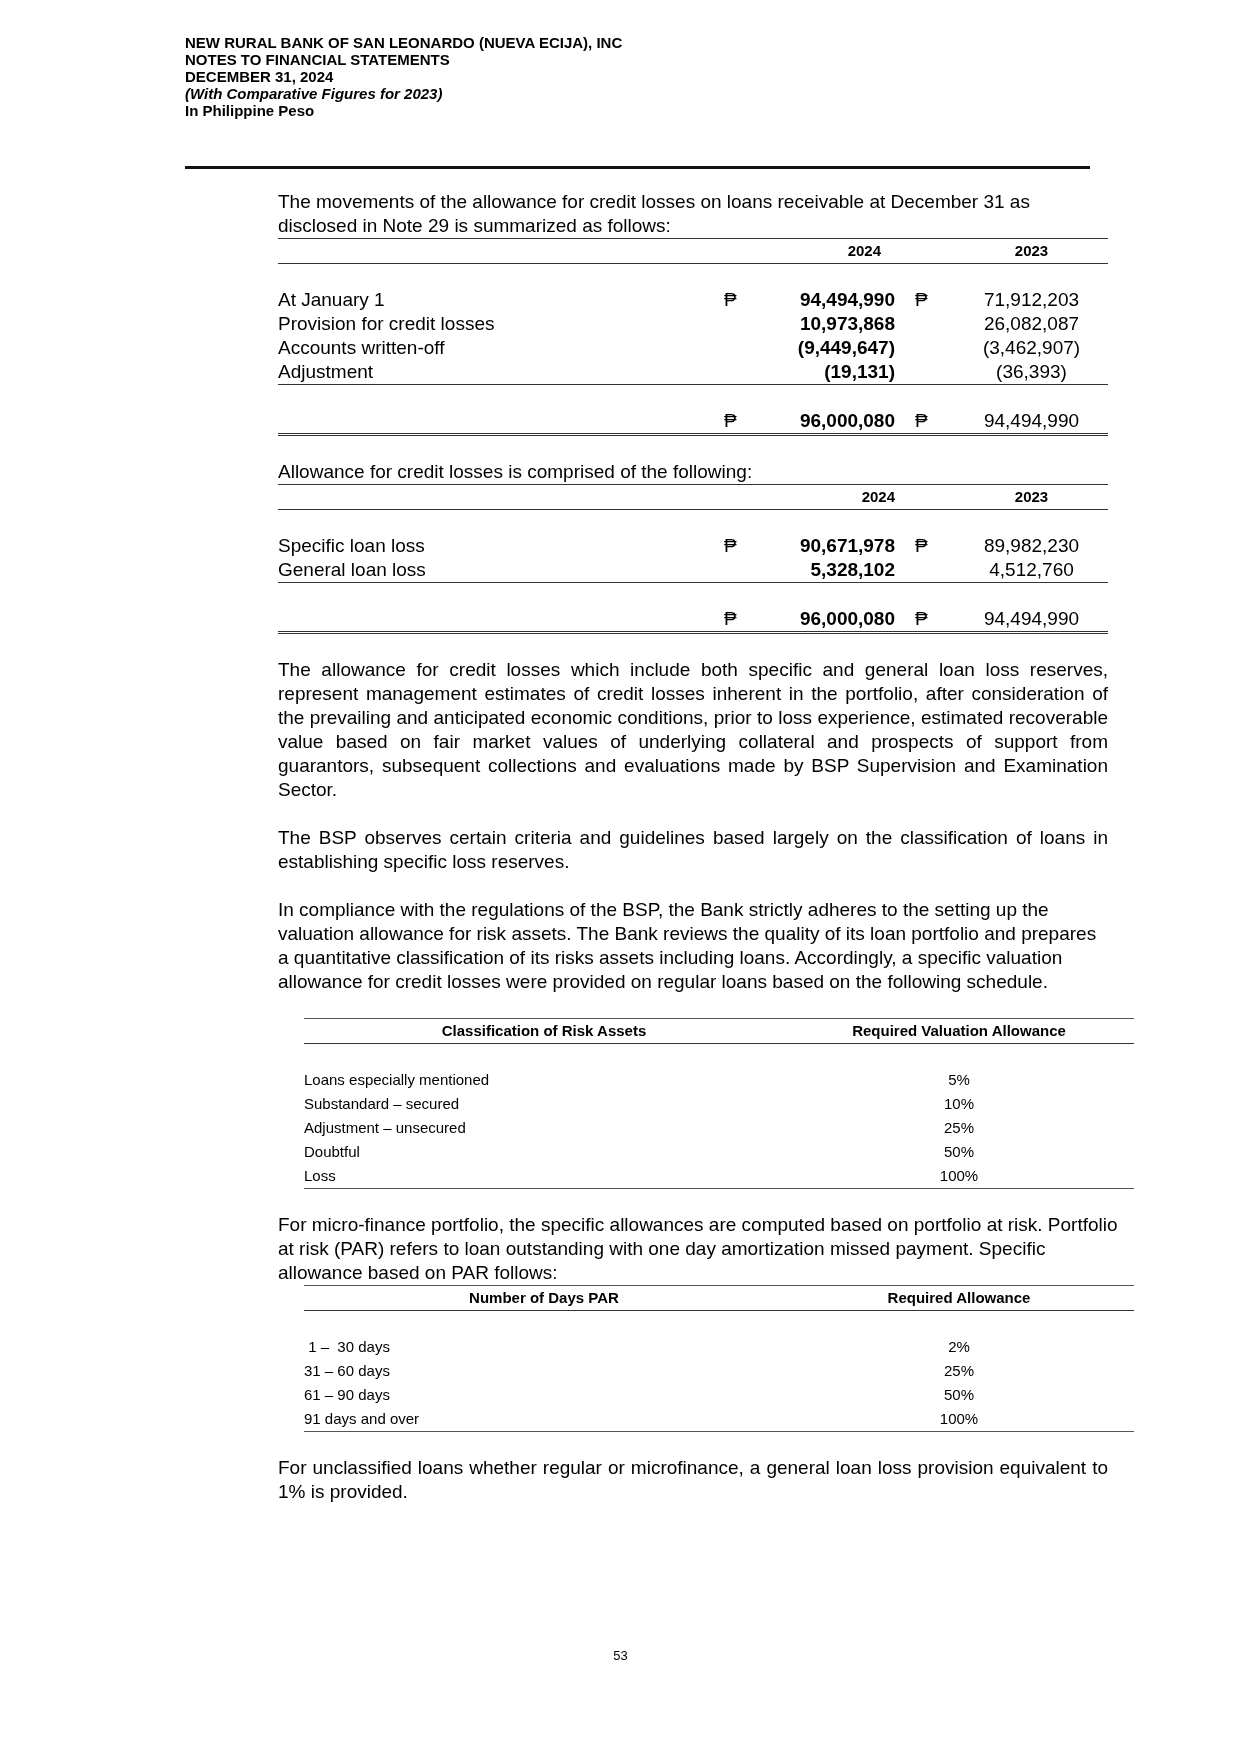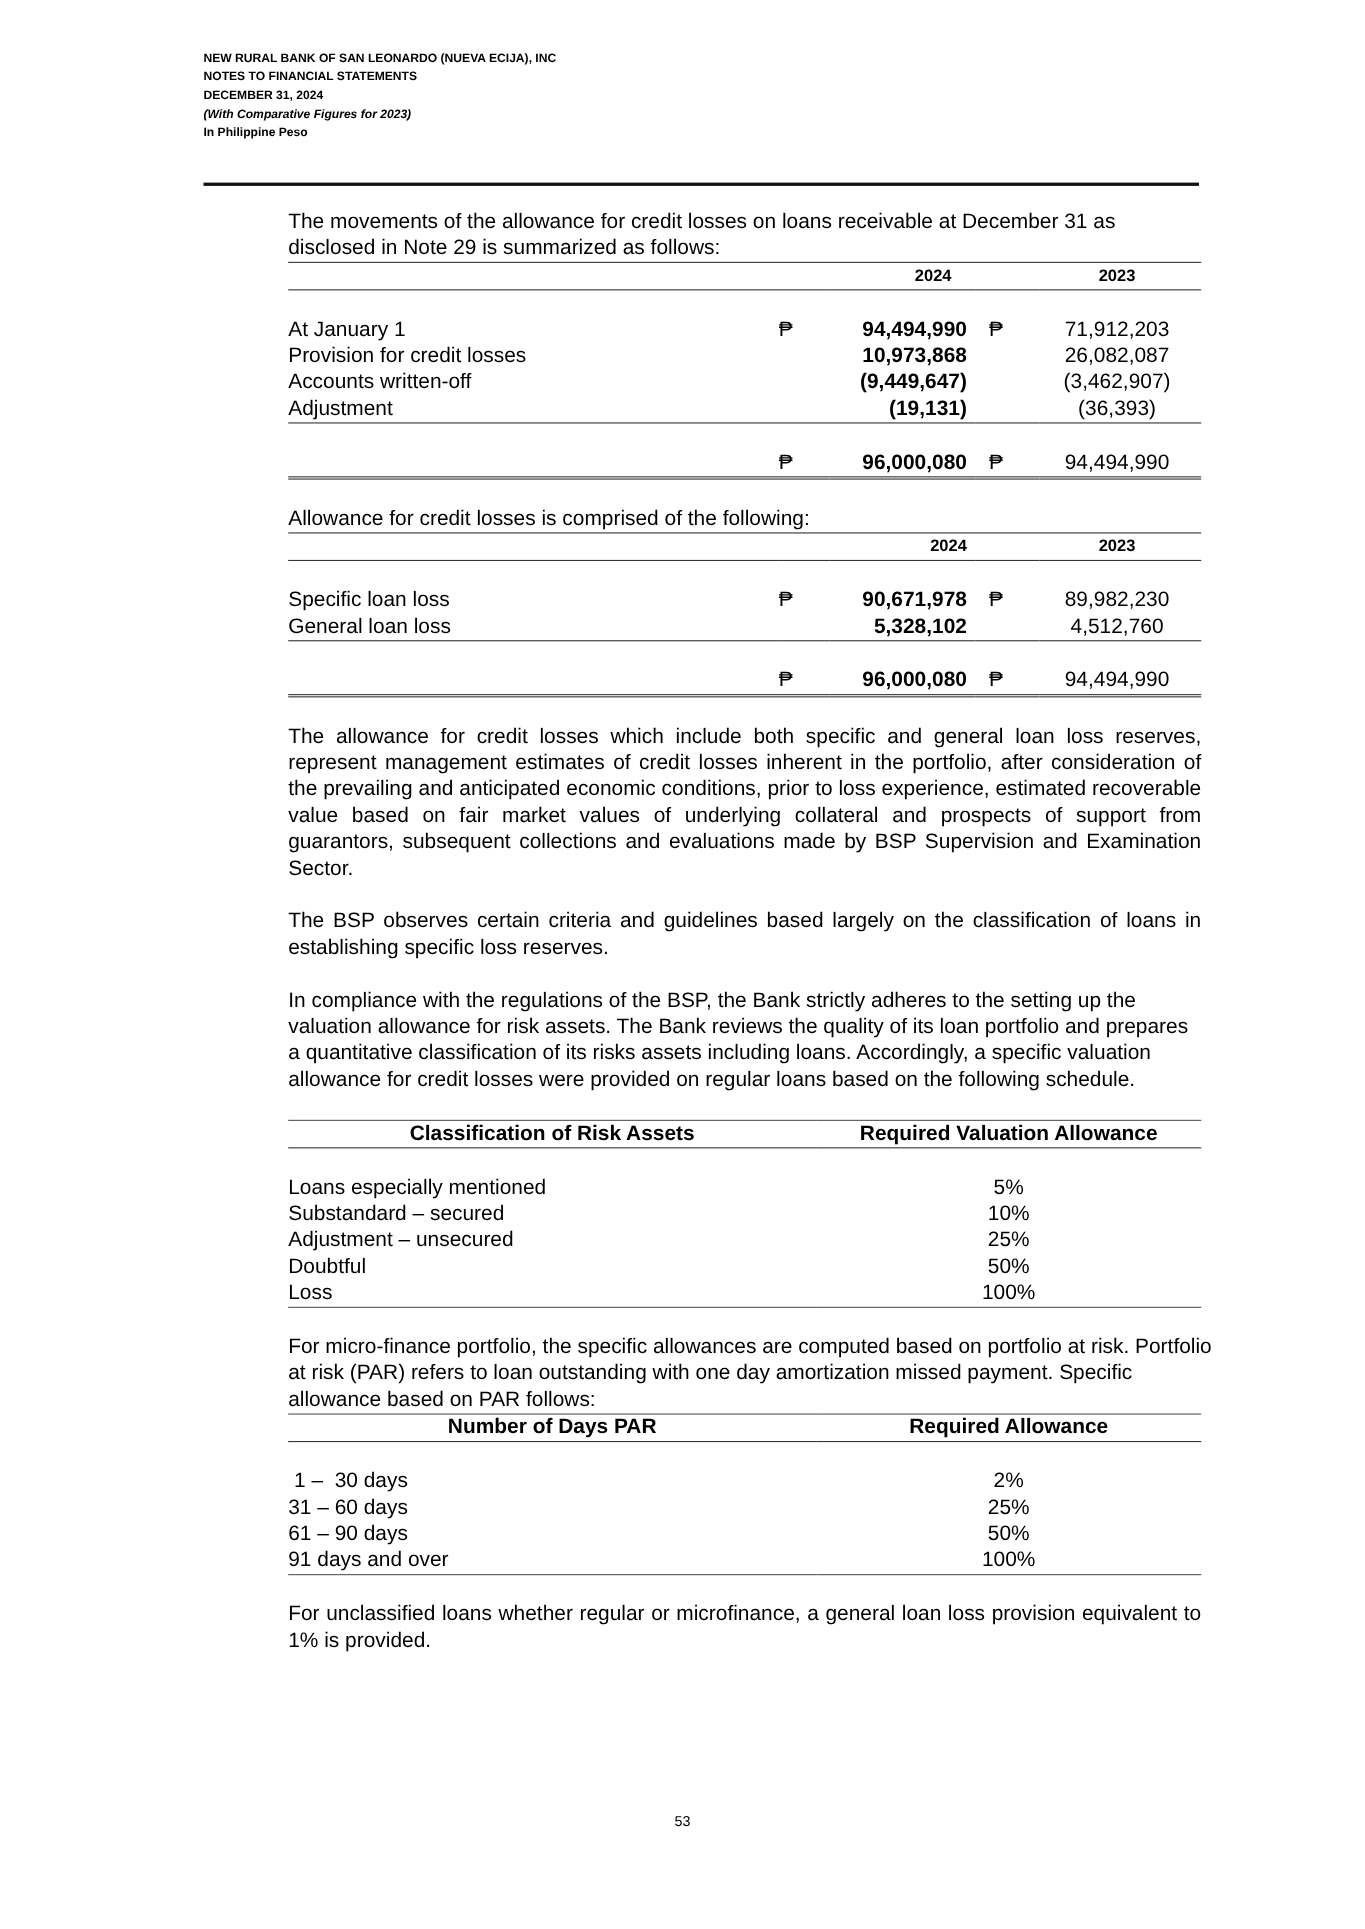--- a/index.html
+++ b/index.html
@@ -1,37 +1,37 @@
 <!DOCTYPE html>
 <html><head>
 <meta charset="utf-8">
 <style>
   html, body { margin:0; padding:0; background:#ffffff; }
   body { width:1241px; height:1754px; position:relative; overflow:hidden; color:#000;
          font-family:"Liberation Sans", sans-serif; }
-  .header { position:absolute; left:185px; top:45px; font-size:11px; font-weight:bold; line-height:17px; }
+  .header { position:absolute; left:185px; top:34px; font-size:15px; font-weight:bold; line-height:17px; }
   .header .italic { font-style:italic; }
   .header-rule { position:absolute; left:185px; top:166px; width:905px; height:3px; background:#111; }
-  .content { position:absolute; left:262px; top:190px; width:830px; font-size:19px; line-height:24px; }
+  .content { position:absolute; left:278px; top:190px; width:830px; font-size:19px; line-height:24px; }
   .para { text-align:justify; margin:0; }
   .intro { margin:0; border-bottom:1px solid #333; }
   table.fin { width:100%; border-collapse:collapse; font-size:19px; }
   table.fin td { padding:0; line-height:24px; height:24px; }
   .c-label { width:446px; }
   .c-cur1 { width:46px; text-align:left; }
   .c-v1 { width:125px; text-align:right; font-weight:bold; padding-right:8px !important; }
   .c-cur2 { width:46px; text-align:left; padding-left:12px !important; }
   .c-v2 { text-align:center; padding-right:6px !important; }
   .yr-row td { border-bottom:1px solid #333; font-size:15px; }
   .yr-bold { font-weight:bold; text-align:right; padding-right:22px !important; }
   .yr-plain { text-align:center; padding-right:6px !important;font-weight:bold; }
   .spacer td { height:24px; }
   .last-row td { border-bottom:1px solid #333; }
   .total-row td { border-bottom:3px double #333; }
-  table.sched { width:100%; border-collapse:collapse; font-size:19px; }
+  table.sched { width:100%; border-collapse:collapse; font-size:15px;margin-left:26px; }
   table.sched td, table.sched th { padding:0; line-height:24px; height:24px; }
   table.sched th { font-weight:bold; text-align:center; border-top:1px solid #555; border-bottom:1px solid #333; }
   table.sched .pct { text-align:center; }
   table.sched .bottom td { border-bottom:1px solid #555; }
   .page-num { position:absolute; left:0; width:1241px; top:1648px; text-align:center; font-size:13px; }
 </style>
 </head>
 <body>
 
 <div class="header">

